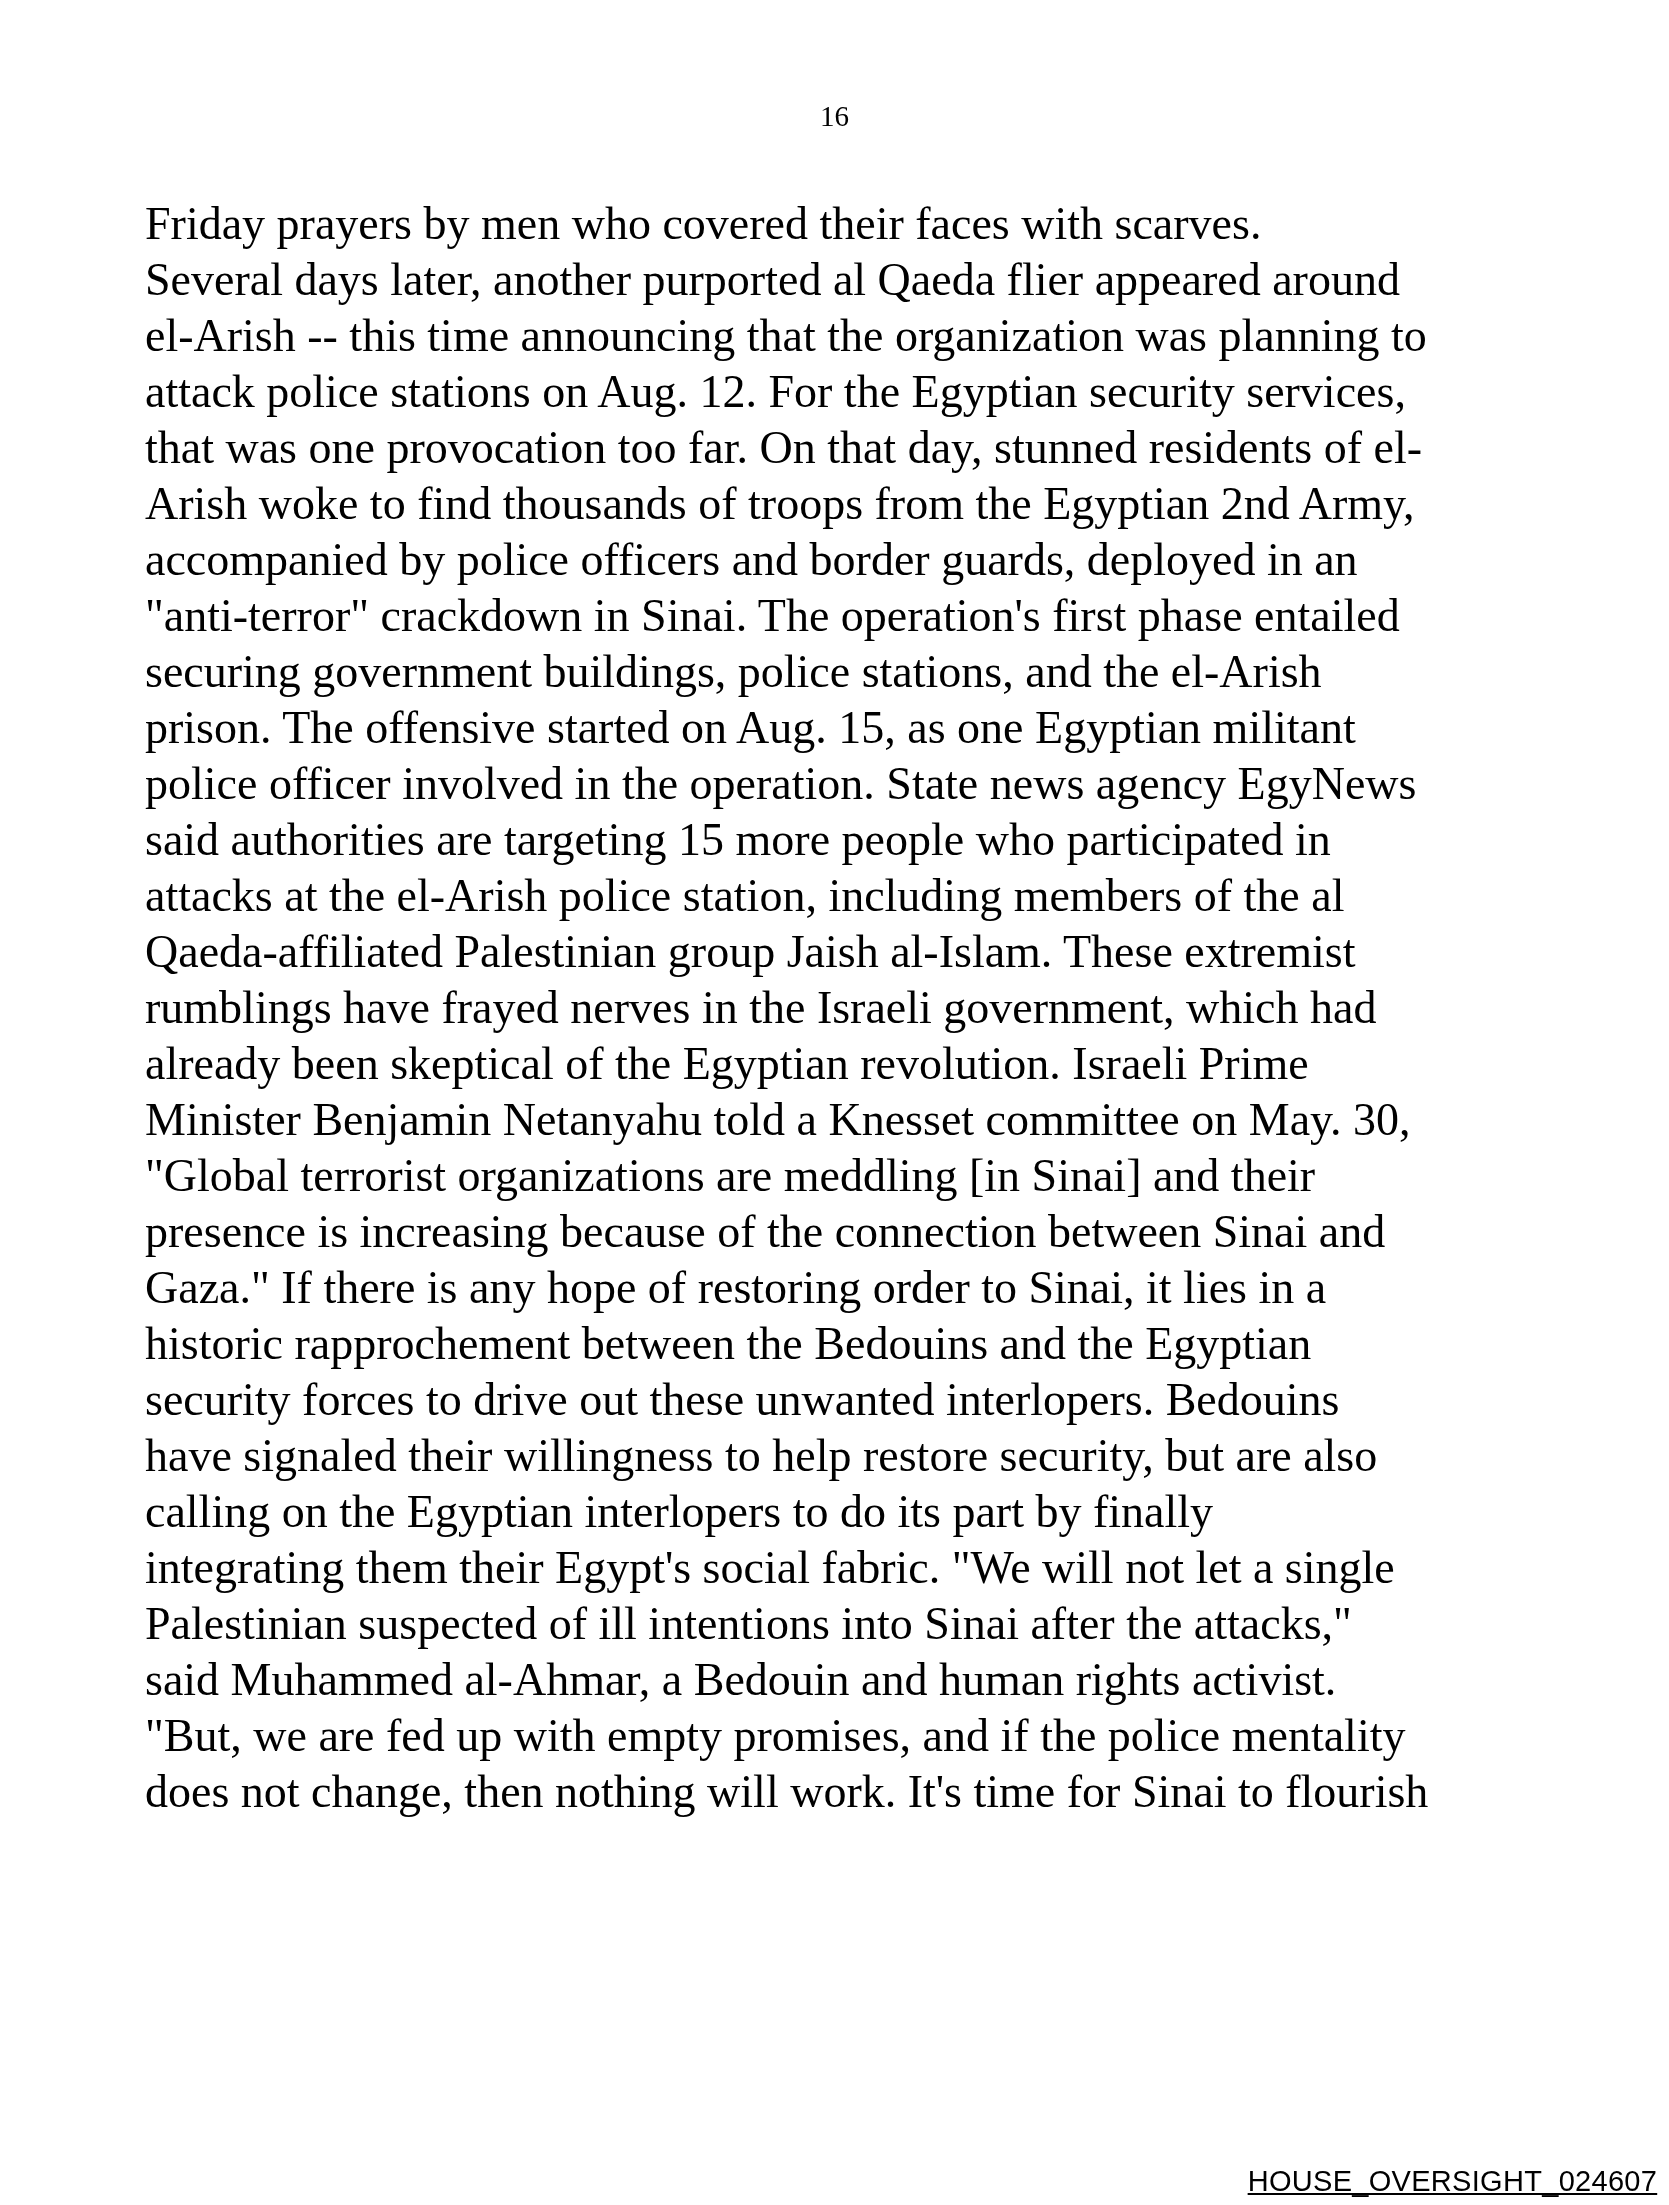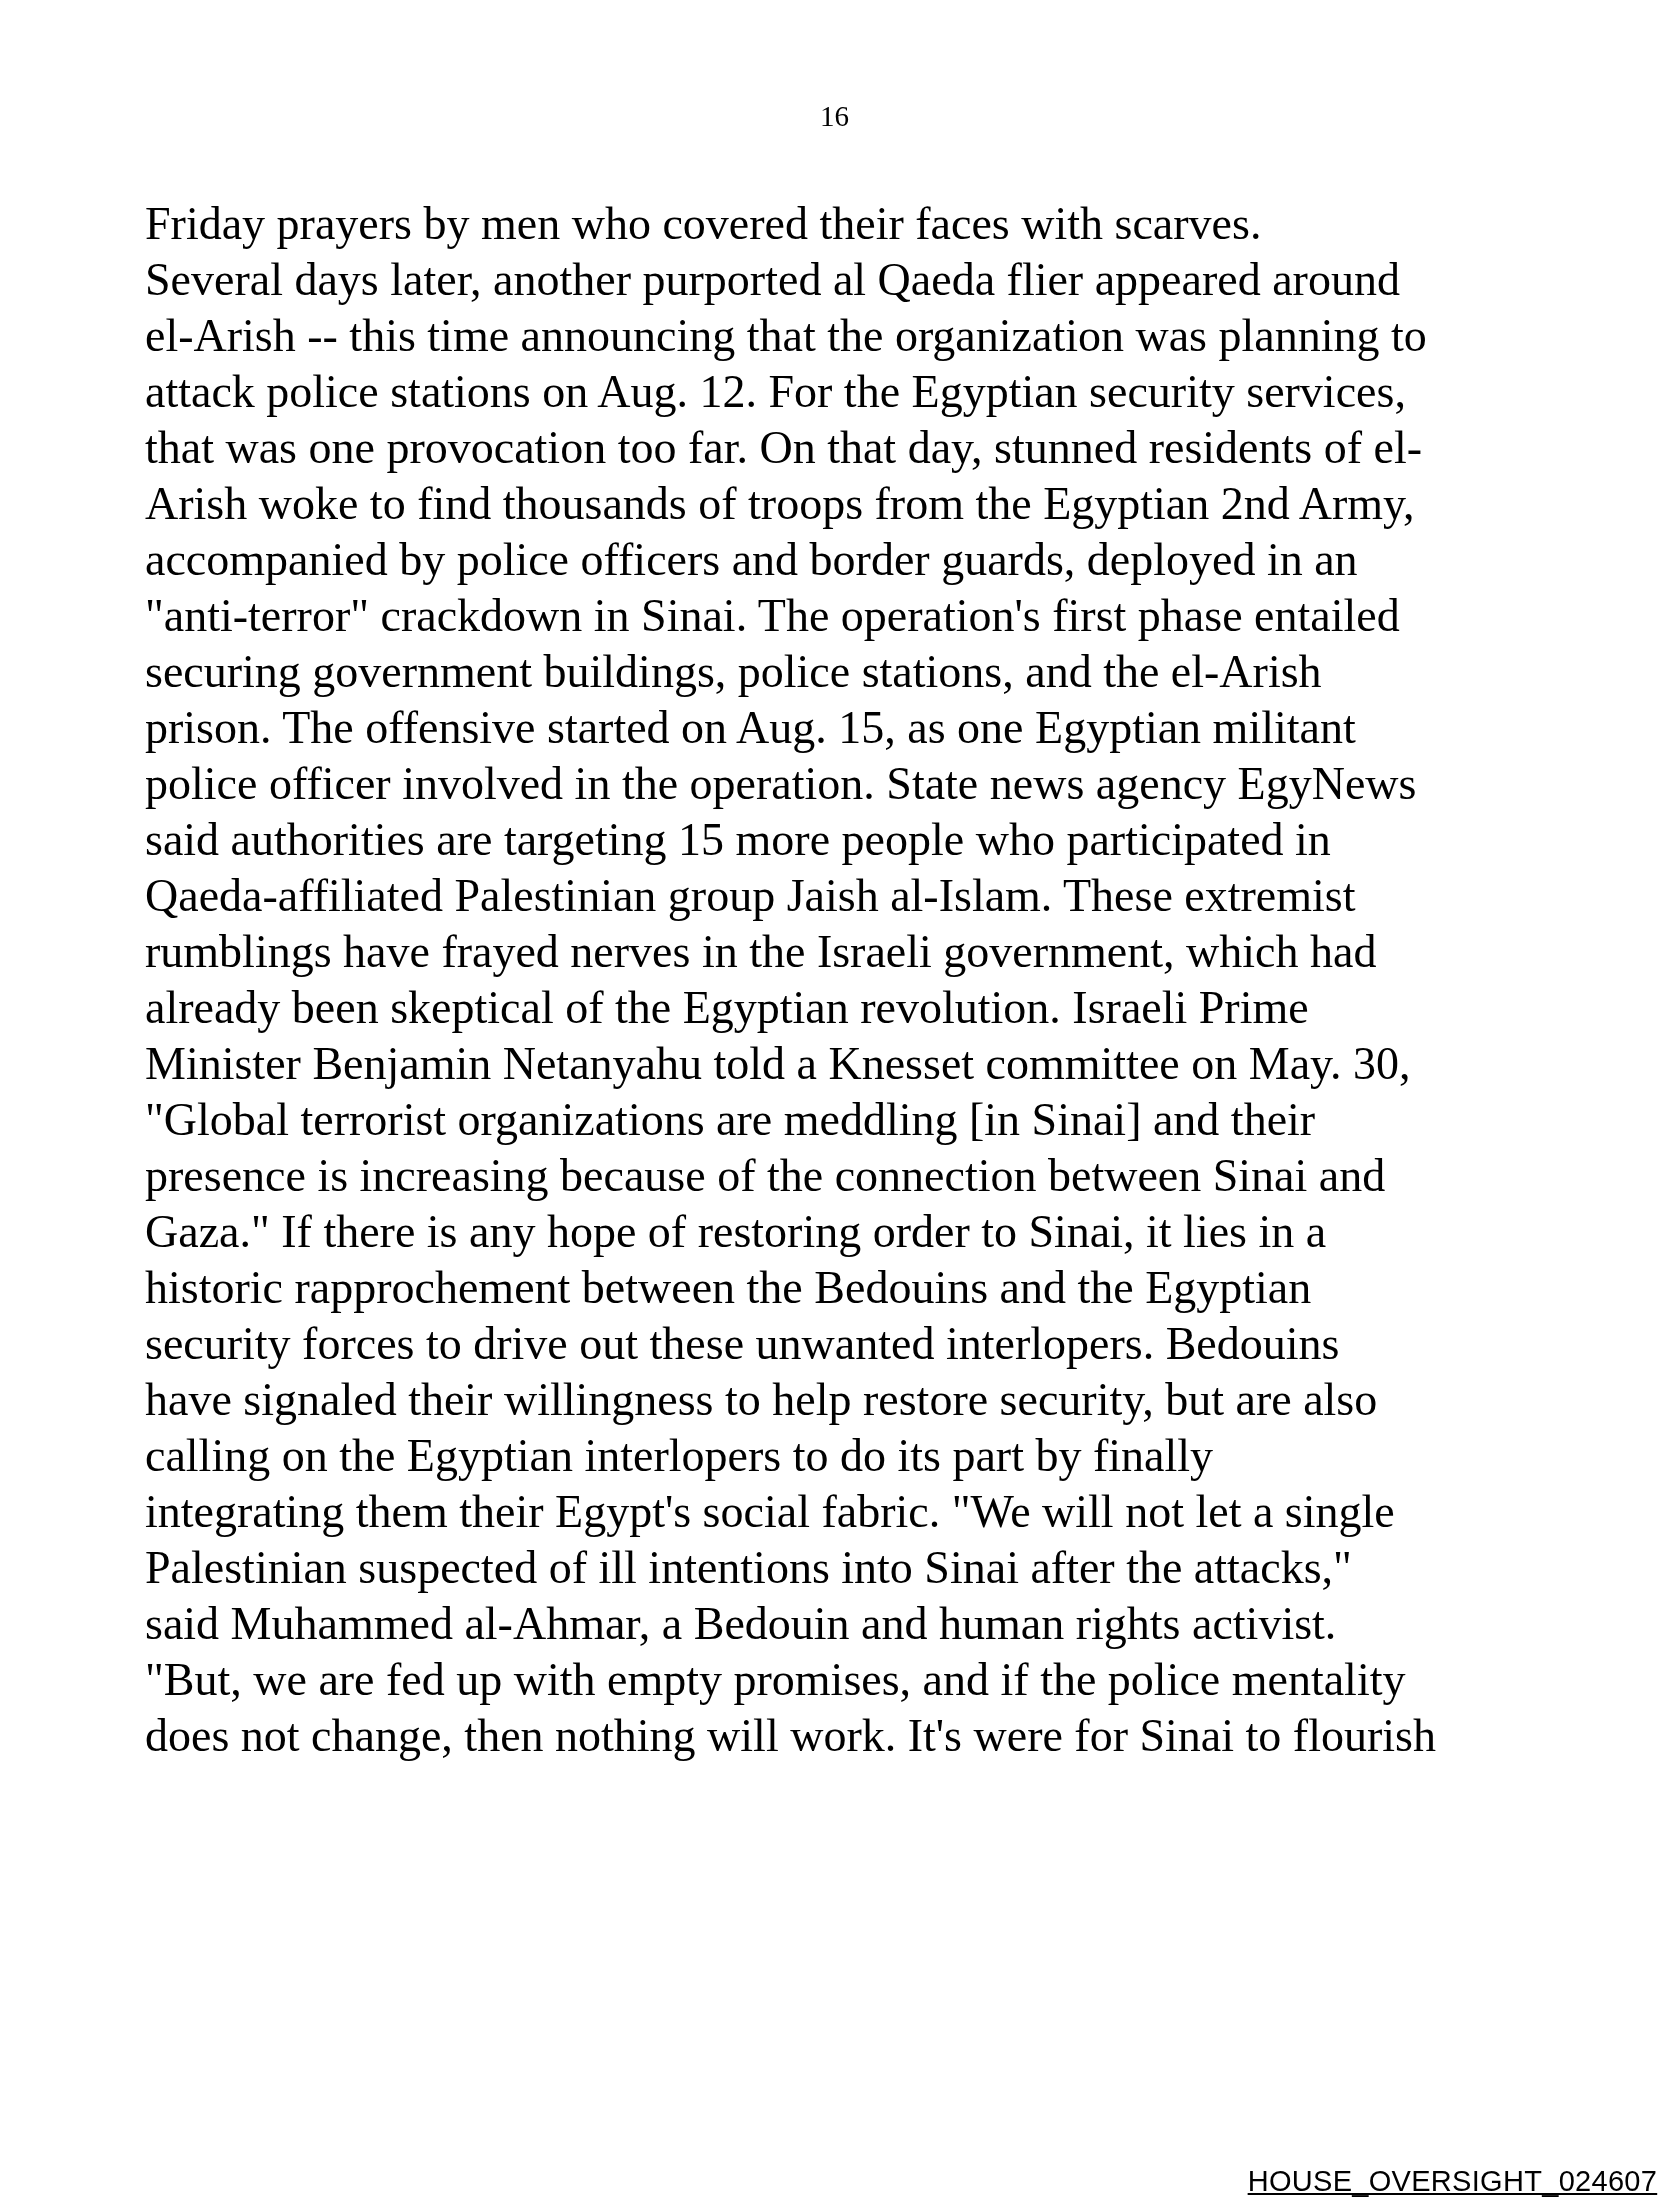--- a/index.html
+++ b/index.html
@@ -60,32 +60,33 @@
   <span class="line">el-Arish -- this time announcing that the organization was planning to</span>
   <span class="line">attack police stations on Aug. 12. For the Egyptian security services,</span>
   <span class="line">that was one provocation too far. On that day, stunned residents of el-</span>
   <span class="line">Arish woke to find thousands of troops from the Egyptian 2nd Army,</span>
   <span class="line">accompanied by police officers and border guards, deployed in an</span>
   <span class="line">"anti-terror" crackdown in Sinai. The operation's first phase entailed</span>
   <span class="line">securing government buildings, police stations, and the el-Arish</span>
   <span class="line">prison. The offensive started on Aug. 15, as one Egyptian militant</span>
   <span class="line">police officer involved in the operation. State news agency EgyNews</span>
   <span class="line">said authorities are targeting 15 more people who participated in</span>
+  <span class="line">attacks at the el-Arish police station, including members of the al</span>
   <span class="line">Qaeda-affiliated Palestinian group Jaish al-Islam. These extremist</span>
   <span class="line">rumblings have frayed nerves in the Israeli government, which had</span>
   <span class="line">already been skeptical of the Egyptian revolution. Israeli Prime</span>
   <span class="line">Minister Benjamin Netanyahu told a Knesset committee on May. 30,</span>
   <span class="line">"Global terrorist organizations are meddling [in Sinai] and their</span>
   <span class="line">presence is increasing because of the connection between Sinai and</span>
   <span class="line">Gaza." If there is any hope of restoring order to Sinai, it lies in a</span>
   <span class="line">historic rapprochement between the Bedouins and the Egyptian</span>
   <span class="line">security forces to drive out these unwanted interlopers. Bedouins</span>
   <span class="line">have signaled their willingness to help restore security, but are also</span>
   <span class="line">calling on the Egyptian interlopers to do its part by finally</span>
   <span class="line">integrating them their Egypt's social fabric. "We will not let a single</span>
   <span class="line">Palestinian suspected of ill intentions into Sinai after the attacks,"</span>
   <span class="line">said Muhammed al-Ahmar, a Bedouin and human rights activist.</span>
   <span class="line">"But, we are fed up with empty promises, and if the police mentality</span>
-  <span class="line">does not change, then nothing will work. It's were for Sinai to flourish</span>
+  <span class="line">does not change, then nothing will work. It's time for Sinai to flourish</span>
 </div>
 
 <div class="footer-id">HOUSE_OVERSIGHT_024607</div>
 
 
 </body></html>

